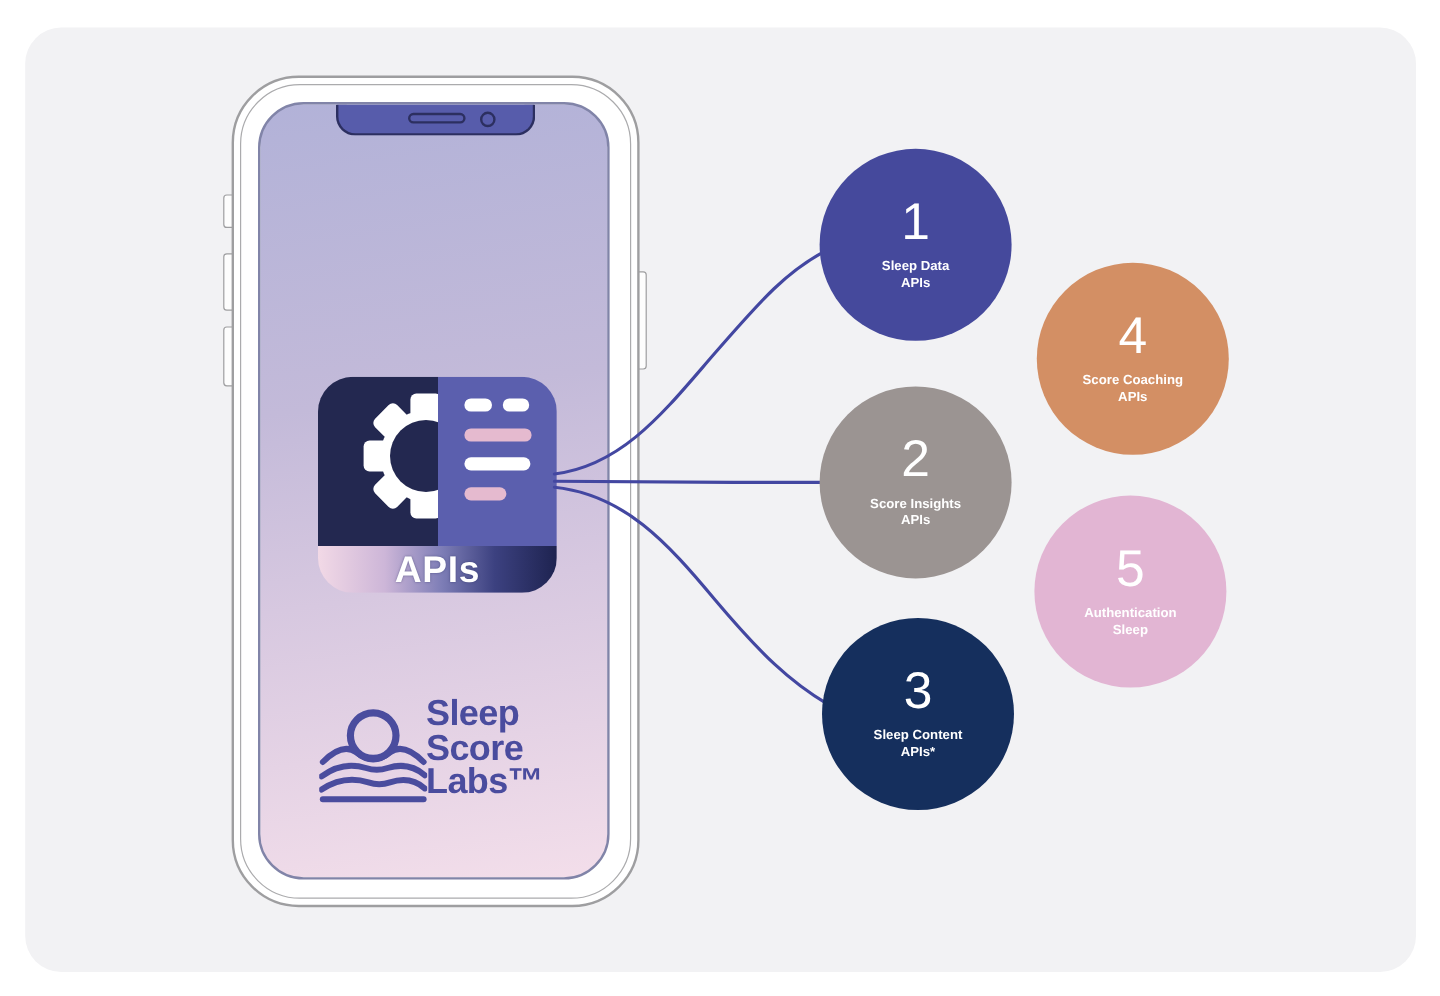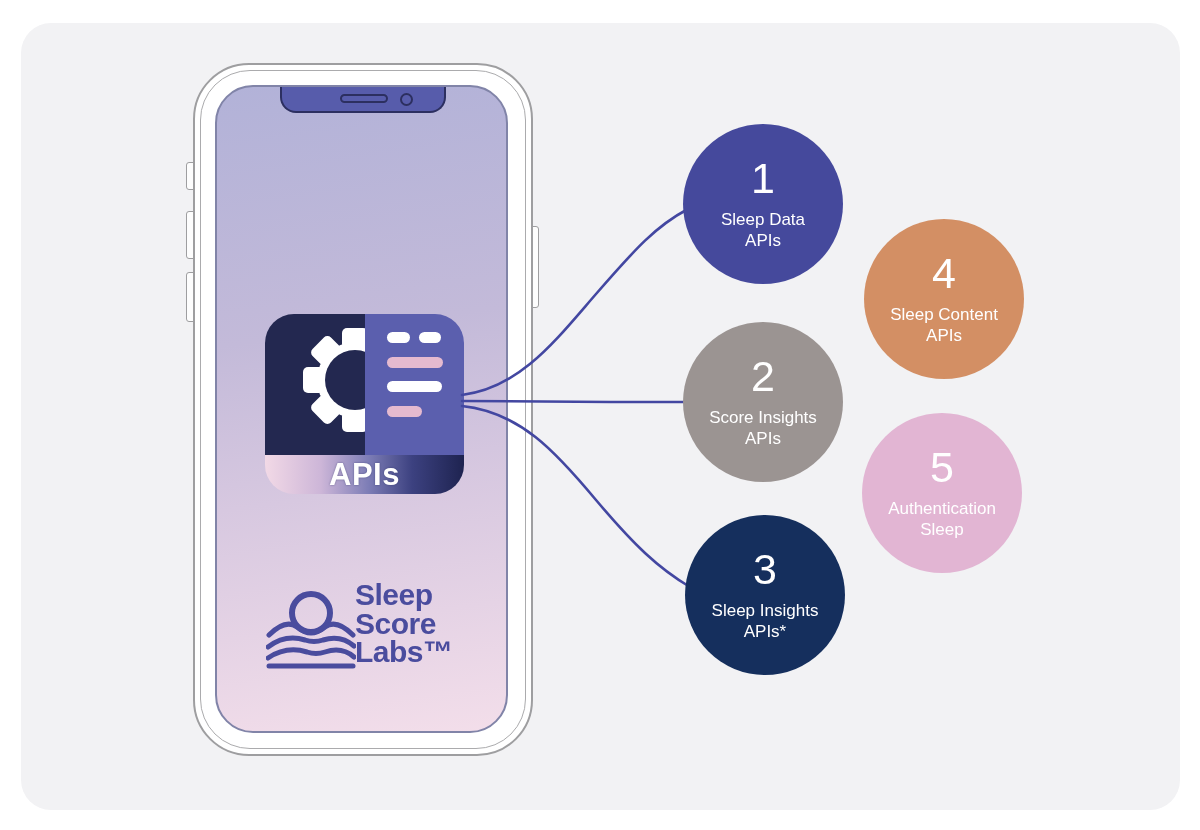--- a/index.html
+++ b/index.html
@@ -49,21 +49,21 @@
     line-height:.95;letter-spacing:-.5px;color:#4a4c9e;}
 
   
   .connectors{position:absolute;left:0;top:0;z-index:4;pointer-events:none;}
 
   
   .bubble{position:absolute;width:160px;height:160px;border-radius:50%;z-index:5;
     display:flex;flex-direction:column;align-items:center;justify-content:center;
     color:#ffffff;text-align:center;}
   .bubble .num{font-size:43px;font-weight:400;line-height:1;margin-bottom:9px;}
-  .bubble .lbl{font-size:17px;font-weight:normal;line-height:1.25;white-space:pre-line;}
+  .bubble .lbl{font-size:11px;font-weight:bold;line-height:1.25;white-space:pre-line;}
   .b1{left:683px;top:124px;}
   .b2{left:683px;top:322px;}
   .b3{left:685px;top:515px;}
   .b4{left:864px;top:219px;}
   .b5{left:862px;top:413px;}
 </style>
 </head>
 <body>
 
 <div class="stage">
@@ -143,26 +143,26 @@
     <div class="lbl">Sleep Data
 APIs</div>
   </div>
   <div class="bubble b2" style="background-color: rgb(155, 148, 146);">
     <div class="num">2</div>
     <div class="lbl">Score Insights
 APIs</div>
   </div>
   <div class="bubble b3" style="background-color: rgb(21, 47, 93);">
     <div class="num">3</div>
-    <div class="lbl">Sleep Insights
+    <div class="lbl">Sleep Content
 APIs*</div>
   </div>
   <div class="bubble b4" style="background-color: rgb(211, 143, 100);">
     <div class="num">4</div>
-    <div class="lbl">Sleep Content
+    <div class="lbl">Score Coaching
 APIs</div>
   </div>
   <div class="bubble b5" style="background-color: rgb(226, 181, 211);">
     <div class="num">5</div>
     <div class="lbl">Authentication
 Sleep</div>
   </div>
 
 </div>
 

